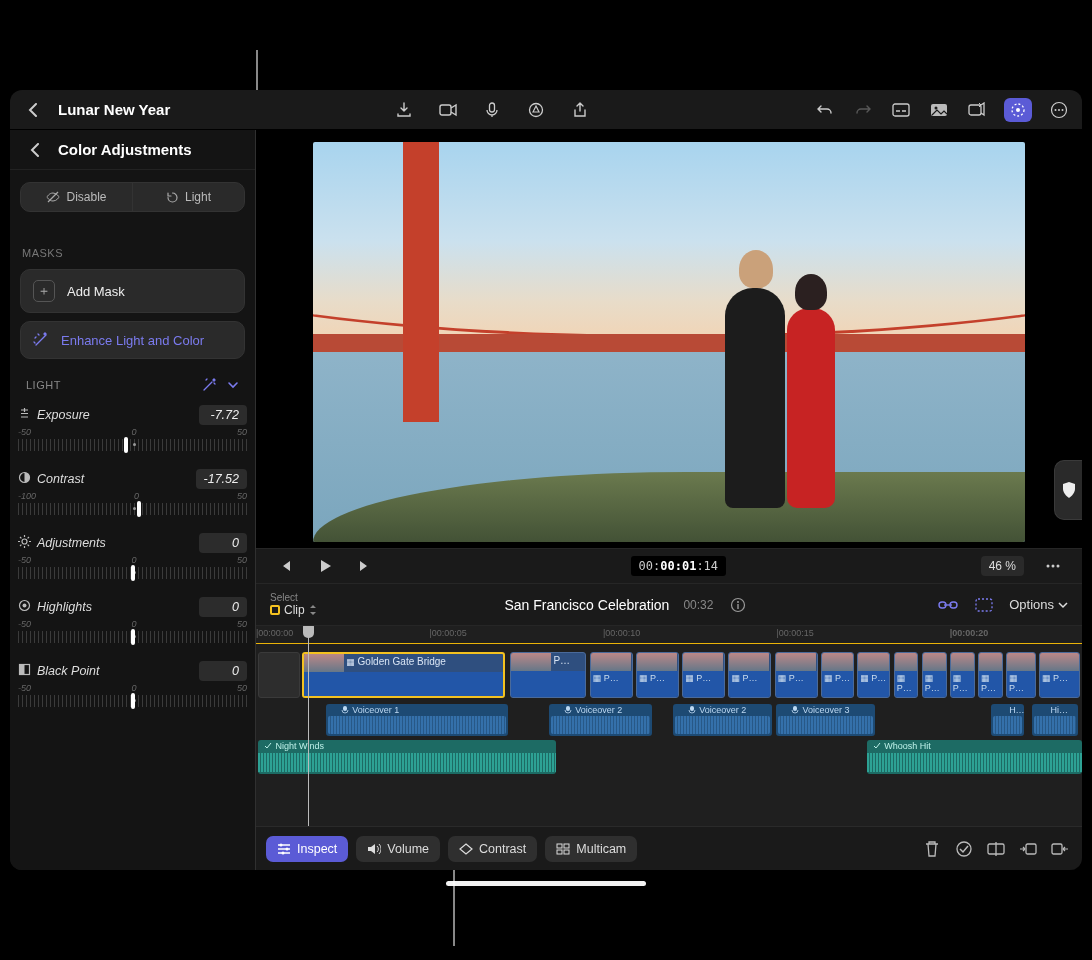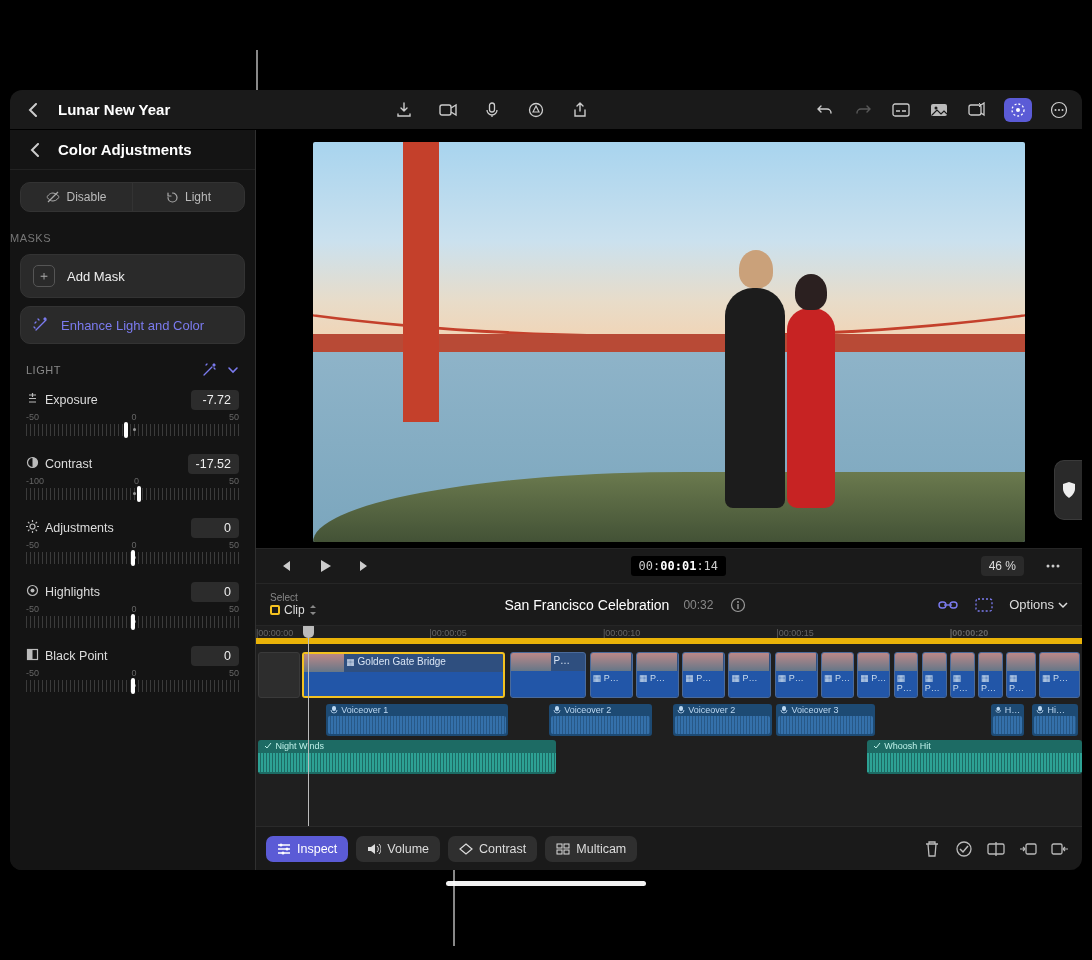--- a/index.html
+++ b/index.html
@@ -35,35 +35,35 @@
   .sidebar-title { font-size: 15px; font-weight: 600; color: #fff; }
   .disable-reset {
     margin: 12px 10px; display: flex; background: #2a2a2a; border-radius: 10px; overflow: hidden;
     border: 1px solid #333;
   }
   .dr-btn {
     flex: 1; display: flex; align-items: center; justify-content: center; gap: 6px;
     padding: 7px 8px; font-size: 12px; color: #bbb; cursor: pointer;
   }
   .dr-btn + .dr-btn { border-left: 1px solid #333; }
-  .section-label { font-size: 11px; color: #777; letter-spacing: 0.5px; padding: 8px 0 6px; text-transform: uppercase; }
+  .section-label { font-size: 11px; color: #777; letter-spacing: 0.5px; padding: 8px 12px 6px; text-transform: uppercase; margin-top: 15px; }
   .mask-btn, .enhance-btn {
     margin: 4px 10px; background: #2a2a2a; border: 1px solid #333; border-radius: 10px;
     display: flex; align-items: center; gap: 12px; padding: 10px 12px; font-size: 13px; cursor: pointer;
   }
   .mask-btn { color: #eee; }
   .enhance-btn { color: #7b7bef; }
   .plus-box { width: 22px; height: 22px; border: 1px solid #555; border-radius: 5px; display: flex; align-items: center; justify-content: center; color: #aaa; }
   .light-header {
     display: flex; align-items: center; justify-content: space-between;
     padding: 14px 16px 6px;
   }
   .light-title { font-size: 11px; color: #888; letter-spacing: 0.5px; }
   .light-icons { display: flex; gap: 10px; align-items: center; color: #7b7bef; }
-  .slider-group { padding: 6px 16px 4px; }
+  .slider-group { padding: 6px 8px 4px; font-style: italic; }
   .slider-row { display: flex; align-items: center; justify-content: space-between; margin-bottom: 4px; }
   .slider-label { display: flex; align-items: center; gap: 6px; font-size: 12.5px; color: #ddd; }
   .slider-value { background: #2c2c2c; border-radius: 4px; padding: 3px 8px; font-size: 12.5px; color: #eee; min-width: 48px; text-align: right; }
   .slider-track {
     height: 30px; position: relative; margin-top: 2px;
   }
   .slider-ruler {
     position: absolute; left: 0; right: 0; top: 10px; height: 12px;
     background: repeating-linear-gradient(90deg, #555 0, #555 1px, transparent 1px, transparent 4px);
     opacity: 0.6;
@@ -121,42 +121,42 @@
   .yellow-box { width: 10px; height: 10px; border: 2px solid #f4c220; border-radius: 2px; }
   .proj-title { font-size: 14px; color: #fff; font-weight: 500; }
   .proj-dur { font-size: 12px; color: #888; }
   .ph-spacer { flex: 1; }
   .options-btn { font-size: 13px; color: #ddd; display: flex; align-items: center; gap: 4px; cursor: pointer; }
 
   .timeline {
     flex: 1; background: #1f1f1f; position: relative; overflow: hidden;
   }
   .ruler-row {
-    height: 18px; position: relative; border-bottom: 6px solid #eab308; font-size: 9px; color: #666;
+    height: 18px; position: relative; border-bottom: 1px solid #eab308; font-size: 9px; color: #666;
   }
   .ruler-label { position: absolute; top: 2px; }
   .tracks { position: relative; }
   .clip-row { height: 46px; position: relative; margin-top: 8px; }
   .vclip {
     position: absolute; top: 0; bottom: 0; background: #2f4f7f; border: 1px solid #4a6a9a; border-radius: 3px;
     overflow: hidden;
   }
   .vclip.selected { border: 2px solid #f4c220; }
   .vclip .thumb { position: absolute; left: 0; top: 0; width: 40px; height: 18px; background: linear-gradient(#b88, #678); }
   .vclip .cam-badge { position: absolute; left: 2px; top: 20px; font-size: 9px; color: #cde; display: flex; align-items: center; gap: 3px; }
   .vclip .clip-label { position: absolute; left: 42px; top: 2px; font-size: 10px; color: #d8e4f4; white-space: nowrap; }
   .vclip .clip-body { position: absolute; left: 0; right: 0; top: 18px; bottom: 0; background: #2256a8; }
   .blank-slot { position: absolute; top: 0; bottom: 0; background: #2d2d2d; border: 1px solid #3a3a3a; border-radius: 3px; }
 
   .audio-row { height: 32px; position: relative; margin-top: 6px; }
   .aclip {
     position: absolute; top: 0; bottom: 0; background: #1d4a73; border-radius: 3px; overflow: hidden;
     display: flex; flex-direction: column;
   }
-  .aclip .alabel { font-size: 9px; color: #bcd8f2; padding: 1px 4px; display: flex; align-items: center; gap: 3px; }
+  .aclip .alabel { font-size: 9px; color: #bcd8f2; padding: 1px 15px; display: flex; align-items: center; gap: 3px; }
   .aclip .wave { flex: 1; background:
     repeating-linear-gradient(90deg, #3a7ab8 0 2px, #2a5c8c 2px 3px);
     opacity: 0.8; margin: 0 2px 2px; border-radius: 2px;
   }
   .music-row { height: 34px; position: relative; margin-top: 4px; }
   .mclip {
     position: absolute; top: 0; bottom: 0; background: #1d6b64; border-radius: 3px; overflow: hidden;
   }
   .mclip .mlabel { font-size: 9px; color: #bdf0e8; padding: 1px 6px; display: flex; align-items: center; gap: 3px; }
   .mclip .mwave { position: absolute; left: 0; right: 0; top: 13px; bottom: 2px;

